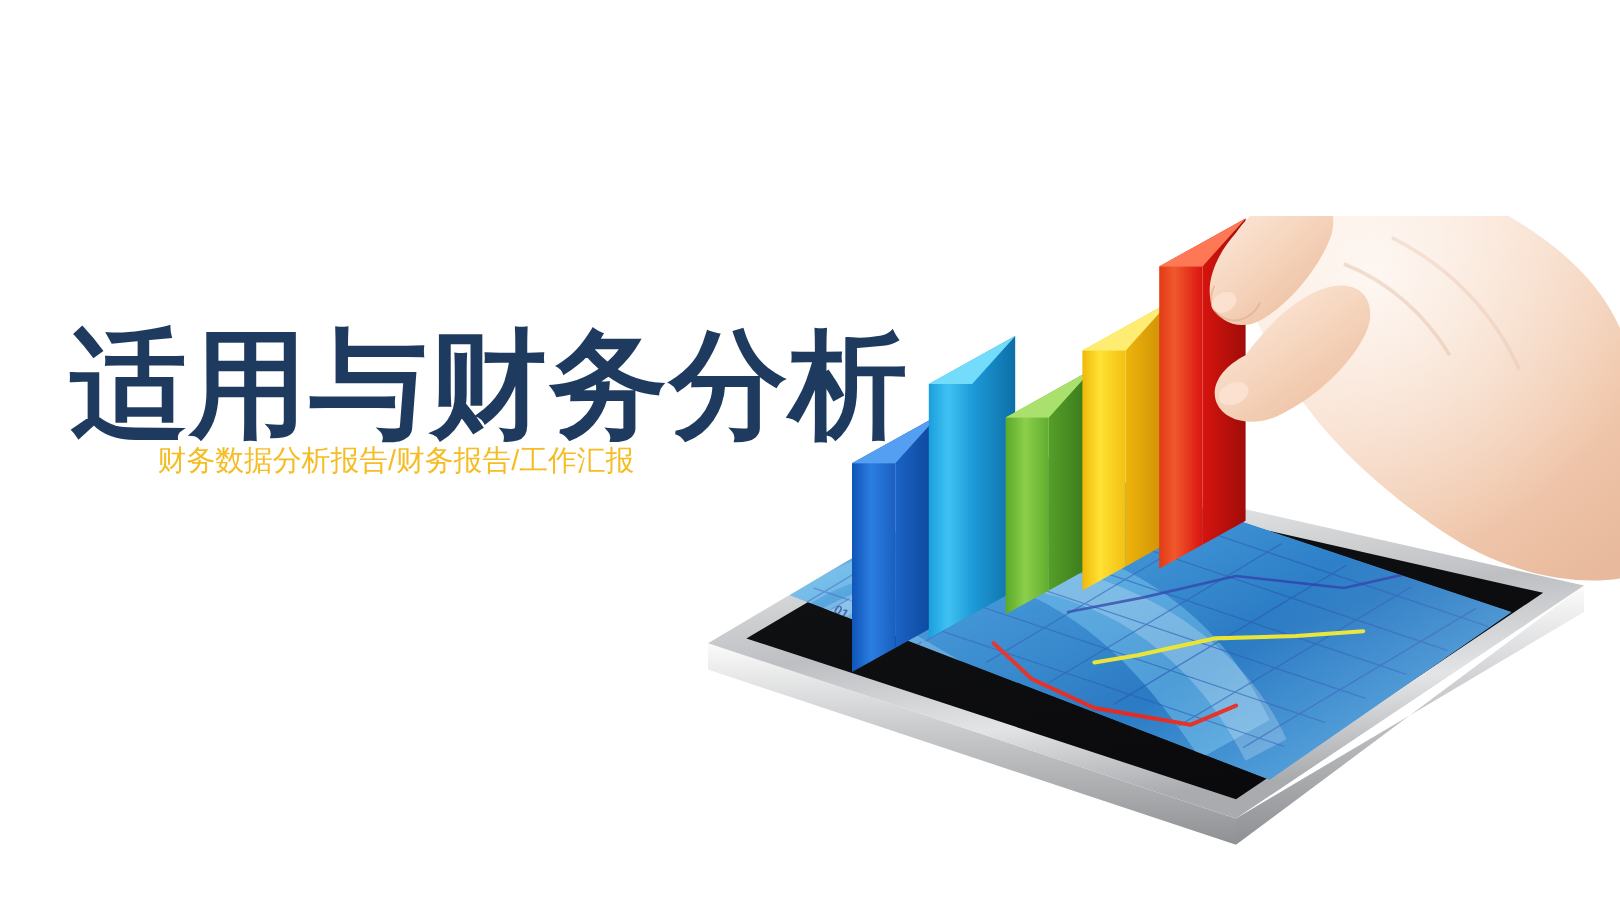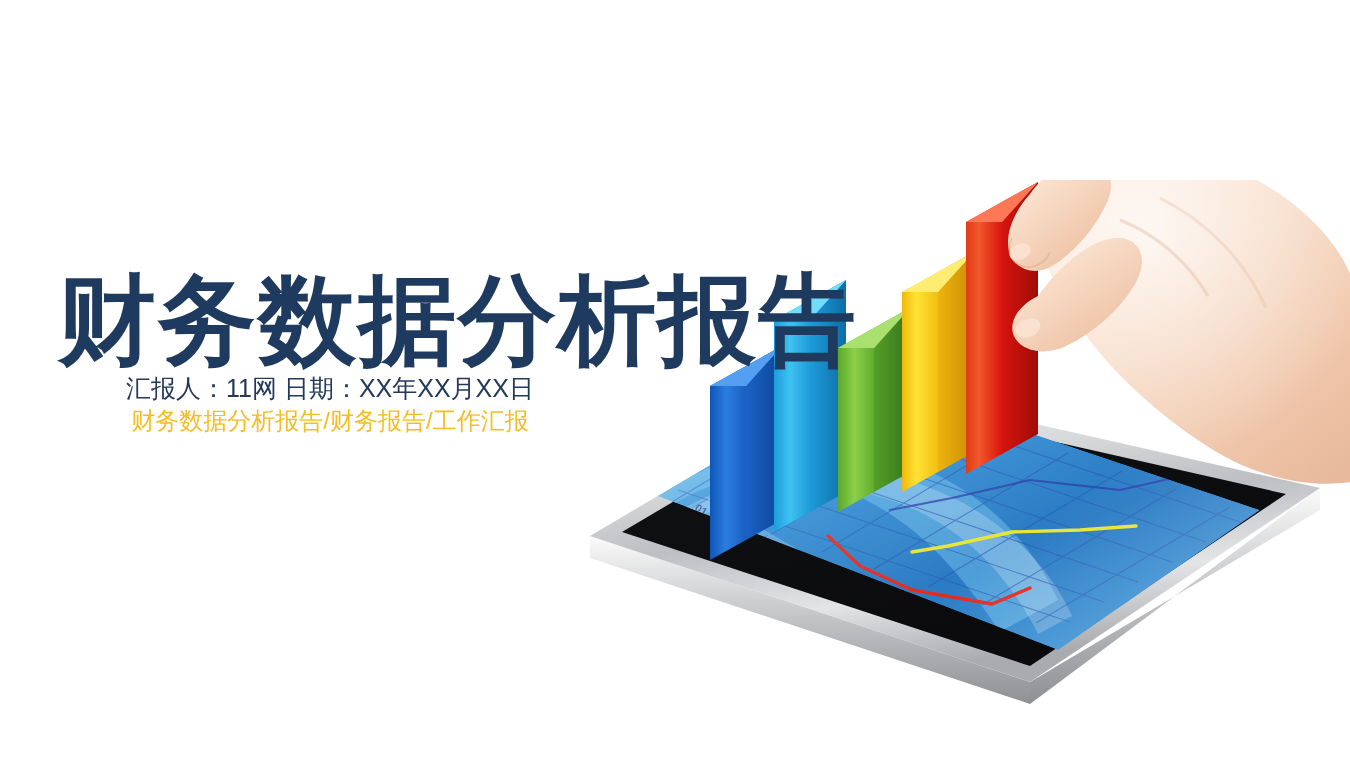--- a/index.html
+++ b/index.html
@@ -335,20 +335,19 @@
                  C 530,58 498,88 478,116 Z" fill="url(#skinGrad)"></path>
         <ellipse cx="468" cy="148" rx="13" ry="9" transform="rotate(-24 468 148)" fill="#fbe3d3" opacity="0.85"></ellipse>
 
         <path d="M560,40 C 596,54 628,82 648,116" fill="none" stroke="#e5bda3" stroke-width="3" opacity="0.45"></path>
         <path d="M600,18 C 648,42 686,82 706,128" fill="none" stroke="#e5bda3" stroke-width="3" opacity="0.35"></path>
       </g>
     </svg>
   </div>
 
   <div id="text-block">
-    <h1 id="main-title">财务数据分析报告</h1>
-
-    <div id="byline-row">汇报人：11网  日期：XX年XX月XX日</div>
+    <h1 id="main-title">适用与财务分析</h1>
+
 
     <div id="tagline">财务数据分析报告/财务报告/工作汇报</div>
   </div>
 
 </div>
 
 </body></html>

